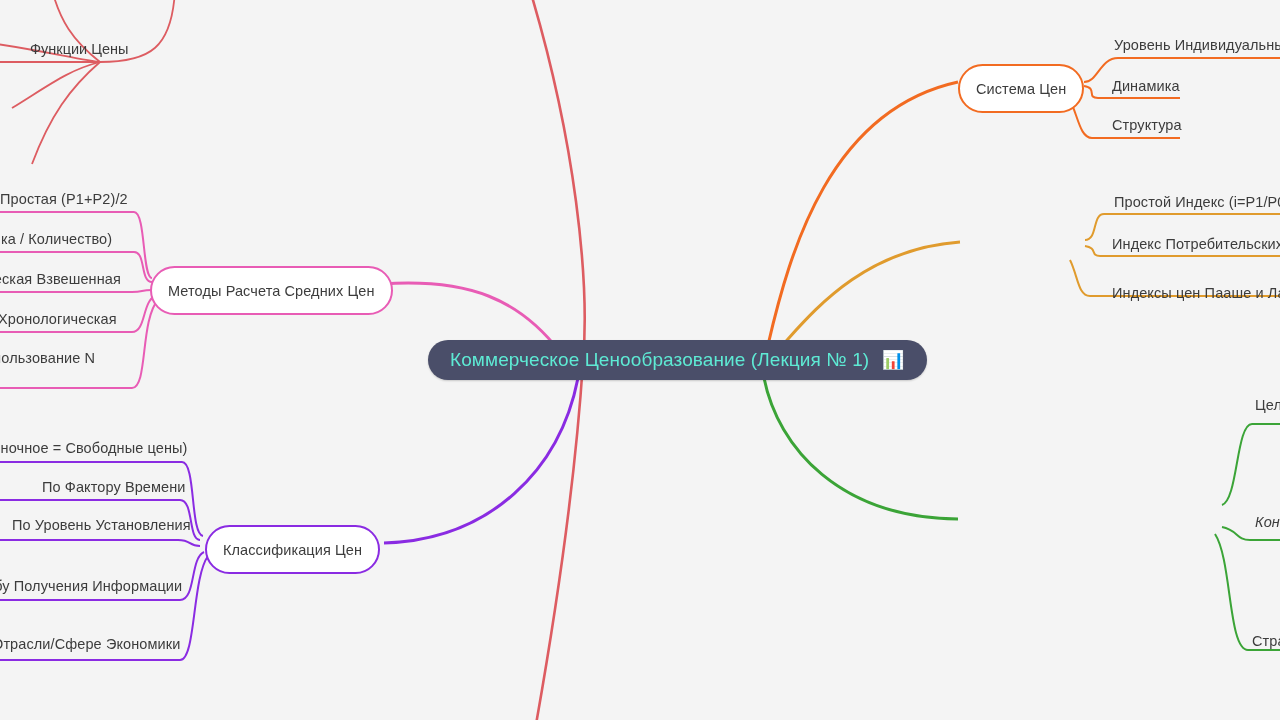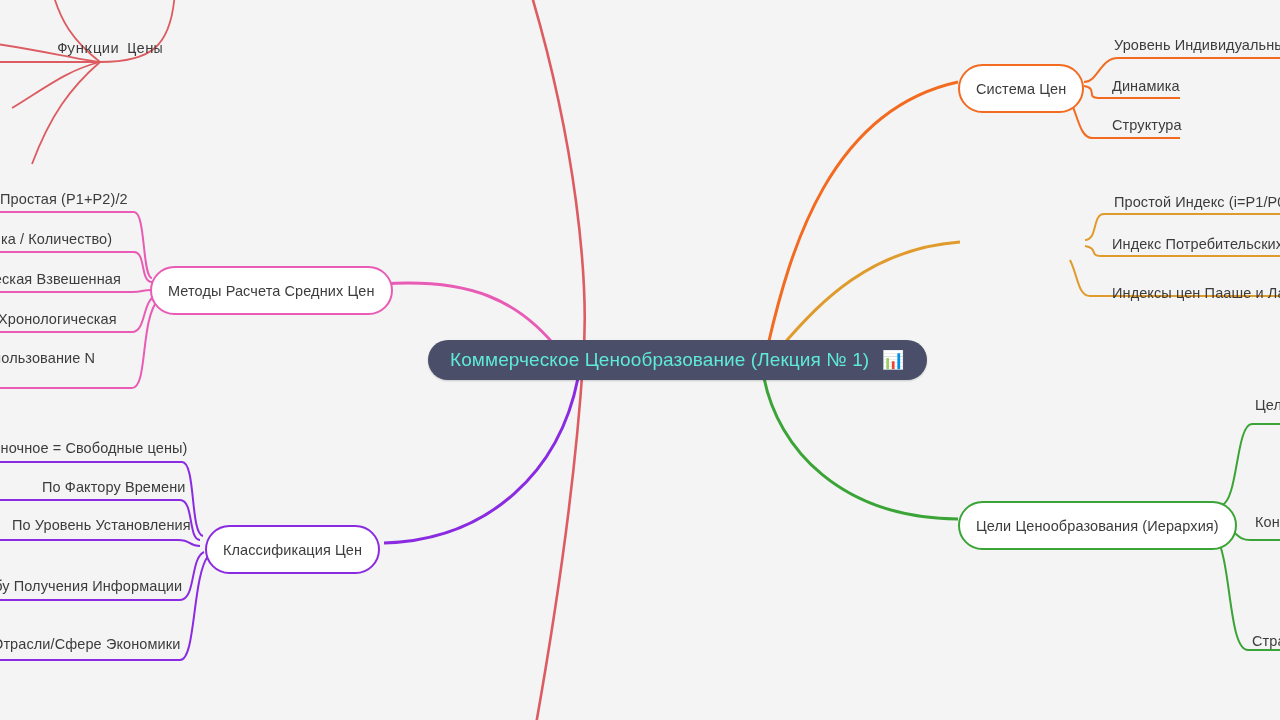--- a/index.html
+++ b/index.html
@@ -119,44 +119,41 @@
   <div class="node root" style="left:428px; top:340px; height:40px;">
     <span>Коммерческое Ценообразование (Лекция № 1)</span>
     <span class="root-icon">📊</span>
   </div>
 
   <div class="node branch" style="left:958px; top:64px; border-color:#f26b21;">
     <span>Система Цен</span>
   </div>
 
 
-  <div class="node branch" style="left:958px; top:501px; border-color:#3ba437;">
-    <span>Цели Ценообразования (Иерархия)</span>
-  </div>
 
   <div class="node branch" style="left:150px; top:266px; border-color:#e85cb5;">
     <span>Методы Расчета Средних Цен</span>
   </div>
 
   <div class="node branch" style="left:205px; top:525px; border-color:#8a2be2;">
     <span>Классификация Цен</span>
   </div>
 
-  <div class="sublabel" style="left:58px; top:41px;font-family:Liberation Mono, monospace;">Функции Цены</div>
+  <div class="sublabel" style="left:30px; top:41px;">Функции Цены</div>
 
   <div class="leaf right" style="left:1114px; top:37px;">Уровень Индивидуальный</div>
   <div class="leaf right" style="left:1112px; top:78px;">Динамика</div>
   <div class="leaf right" style="left:1112px; top:117px;">Структура</div>
 
   <div class="leaf right" style="left:1114px; top:194px;">Простой Индекс (i=P1/P0)</div>
   <div class="leaf right" style="left:1112px; top:236px;">Индекс Потребительских Ц</div>
   <div class="leaf right" style="left:1112px; top:285px;">Индексы цен Пааше и Лай</div>
 
   <div class="leaf right" style="left:1255px; top:397px;">Цел</div>
-  <div class="leaf right" style="left:1255px; top:514px;">Кон</div>
+  <div class="leaf right" style="left:1255px; top:514px;font-style:italic;">Кон</div>
   <div class="leaf right" style="left:1252px; top:633px;">Стра</div>
 
   <div class="leaf left" style="left:-12px; top:191px;">я Простая (P1+P2)/2</div>
   <div class="leaf left" style="left:-22px; top:231px;">ручка / Количество)</div>
   <div class="leaf left" style="left:-22px; top:271px;">ическая Взвешенная</div>
   <div class="leaf left" style="left:-14px; top:311px;">я Хронологическая</div>
   <div class="leaf left" style="left:-14px; top:350px;">спользование N</div>
 
   <div class="leaf left" style="left:-10px; top:440px;">ыночное = Свободные цены)</div>
   <div class="leaf left" style="left:42px; top:479px;">По Фактору Времени</div>

